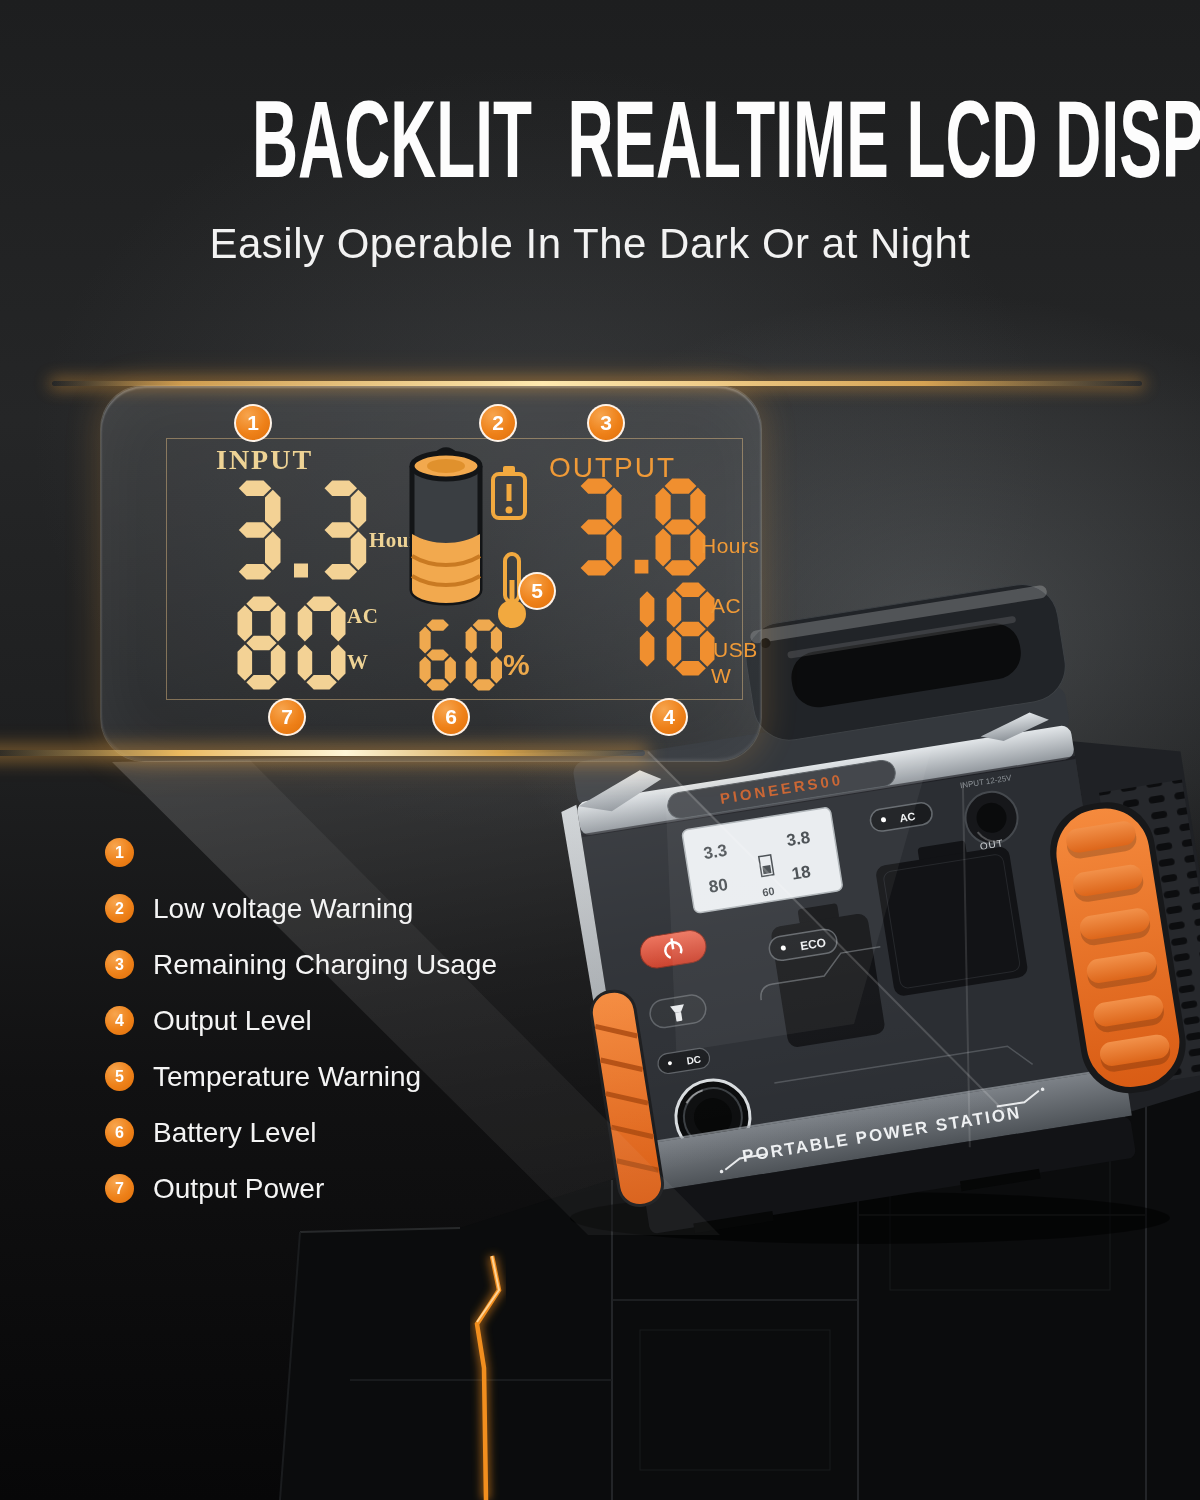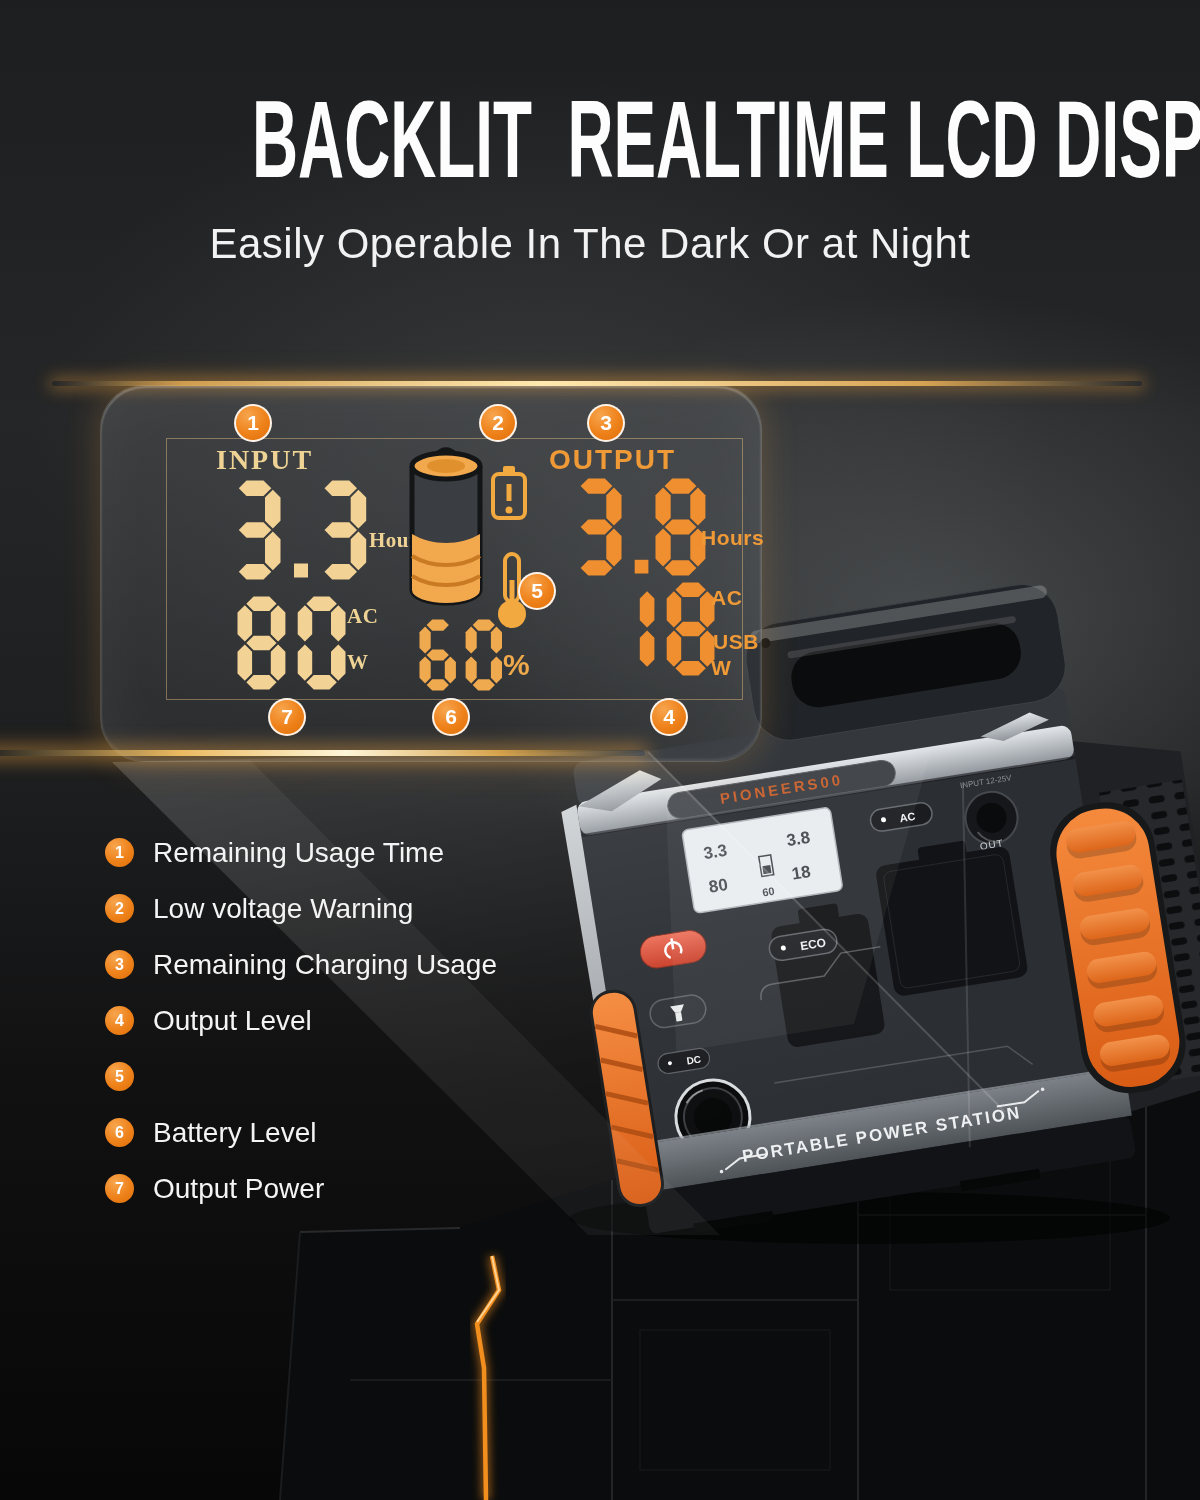--- a/index.html
+++ b/index.html
@@ -26,21 +26,21 @@
   
   .lcd-panel{position:absolute;left:100px;top:385px;width:660px;height:375px;border-radius:44px;z-index:5;
     background:linear-gradient(165deg,rgba(160,165,170,.17),rgba(100,105,110,.23) 55%,rgba(75,79,83,.19));
     border:1px solid rgba(255,230,180,.18);
     box-shadow:0 0 34px 2px rgba(255,175,70,.2), inset 0 0 70px rgba(255,255,255,.05);}
   .lcd-panel::before{content:'';position:absolute;inset:0;border-radius:inherit;pointer-events:none;
     box-shadow:inset 0 2px 2px rgba(255,255,255,.28), inset 0 -2px 3px rgba(255,255,255,.1);}
   .lcd-inner{position:absolute;left:65px;top:52px;width:575px;height:260px;border:1px solid rgba(235,195,135,.45);}
   .lcd-panel .abs{position:absolute;}
   .lbl-in{color:#eed395;font-weight:700;font-family:Liberation Serif, serif;}
-  .lbl-out{color:#f09a37;font-weight:700;}
+  .lbl-out{color:#f09a37;font-weight:400;margin-top:8px;}
   .sec-label{font-size:28px;letter-spacing:2px;}
   .unit{font-size:21px;letter-spacing:.5px;}
   .pct{font-size:30px;font-weight:700;color:#eda94c;}
   .callout{position:absolute;width:38px;height:38px;border-radius:50%;z-index:7;
     background:radial-gradient(circle at 35% 28%,#f7a54e,#ee8119 55%,#e06f0a);
     border:2px solid rgba(255,255,255,.9);box-sizing:border-box;
     display:flex;align-items:center;justify-content:center;color:#fff;font-size:21px;font-weight:700;}
   
   .legend{position:absolute;left:105px;top:838px;z-index:6;}
   .legend-row{display:flex;align-items:center;height:29px;margin-bottom:27px;}
@@ -396,21 +396,20 @@
   </div>
 
   <div class="glow glow-top"></div>
   <div class="glow glow-bottom"></div>
 
   <div class="legend">
     <div class="legend-row">
       <div class="legend-badge">
           <span>1</span>
         </div>
-      <div class="legend-label">Remaining Usage Time</div>
     </div>
     <div class="legend-row">
       <div class="legend-badge">
           <span>2</span>
         </div>
       <div class="legend-label">Low voltage Warning</div>
     </div>
     <div class="legend-row">
       <div class="legend-badge">
           <span>3</span>
@@ -420,20 +419,21 @@
     <div class="legend-row">
       <div class="legend-badge">
           <span>4</span>
         </div>
       <div class="legend-label">Output Level</div>
     </div>
     <div class="legend-row">
       <div class="legend-badge">
           <span>5</span>
         </div>
+      <div class="legend-label">Temperature Warning</div>
     </div>
     <div class="legend-row">
       <div class="legend-badge">
           <span>6</span>
         </div>
       <div class="legend-label">Battery Level</div>
     </div>
     <div class="legend-row">
       <div class="legend-badge">
           <span>7</span>

